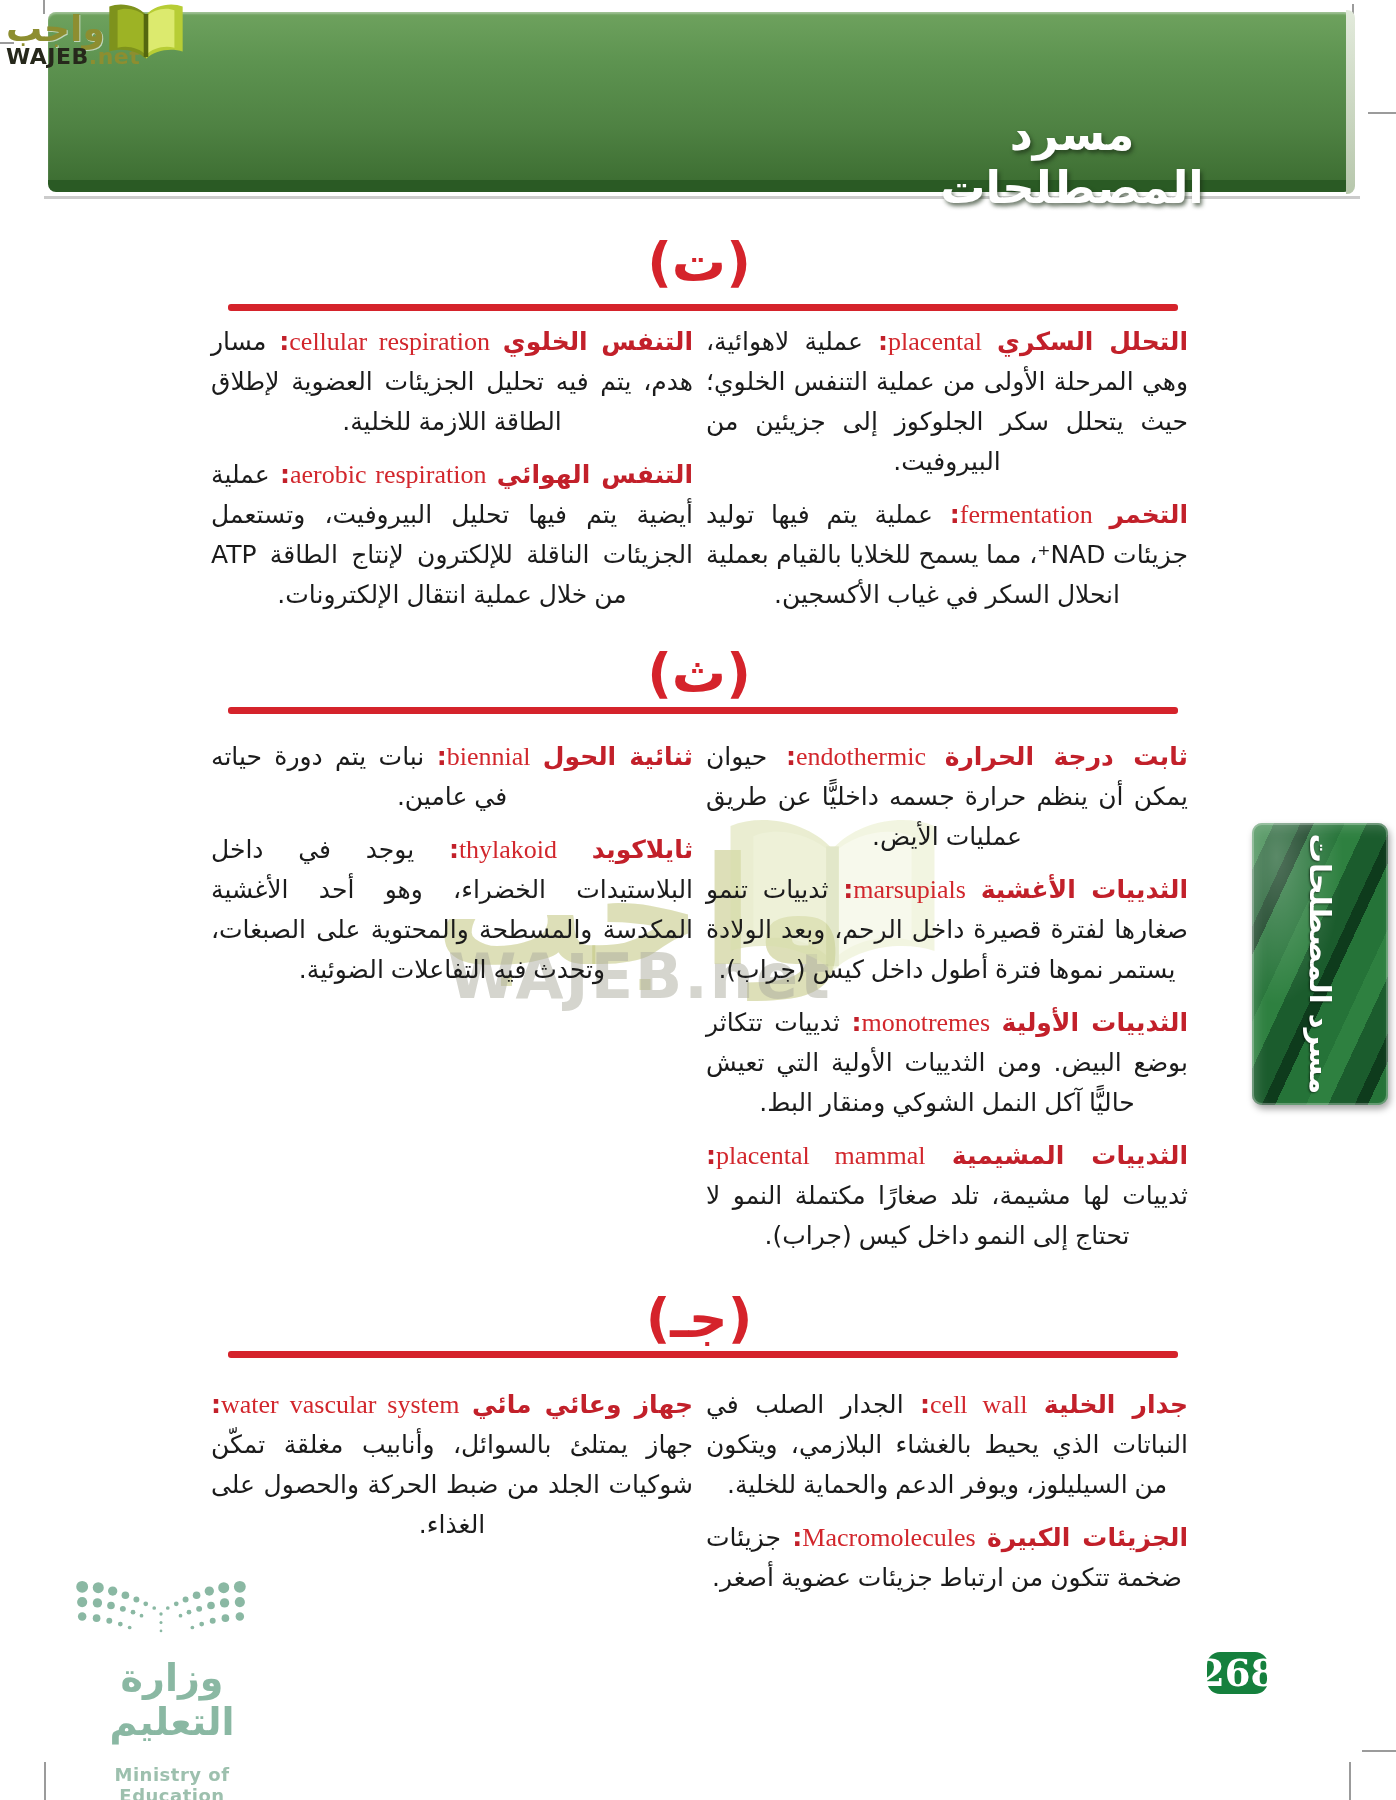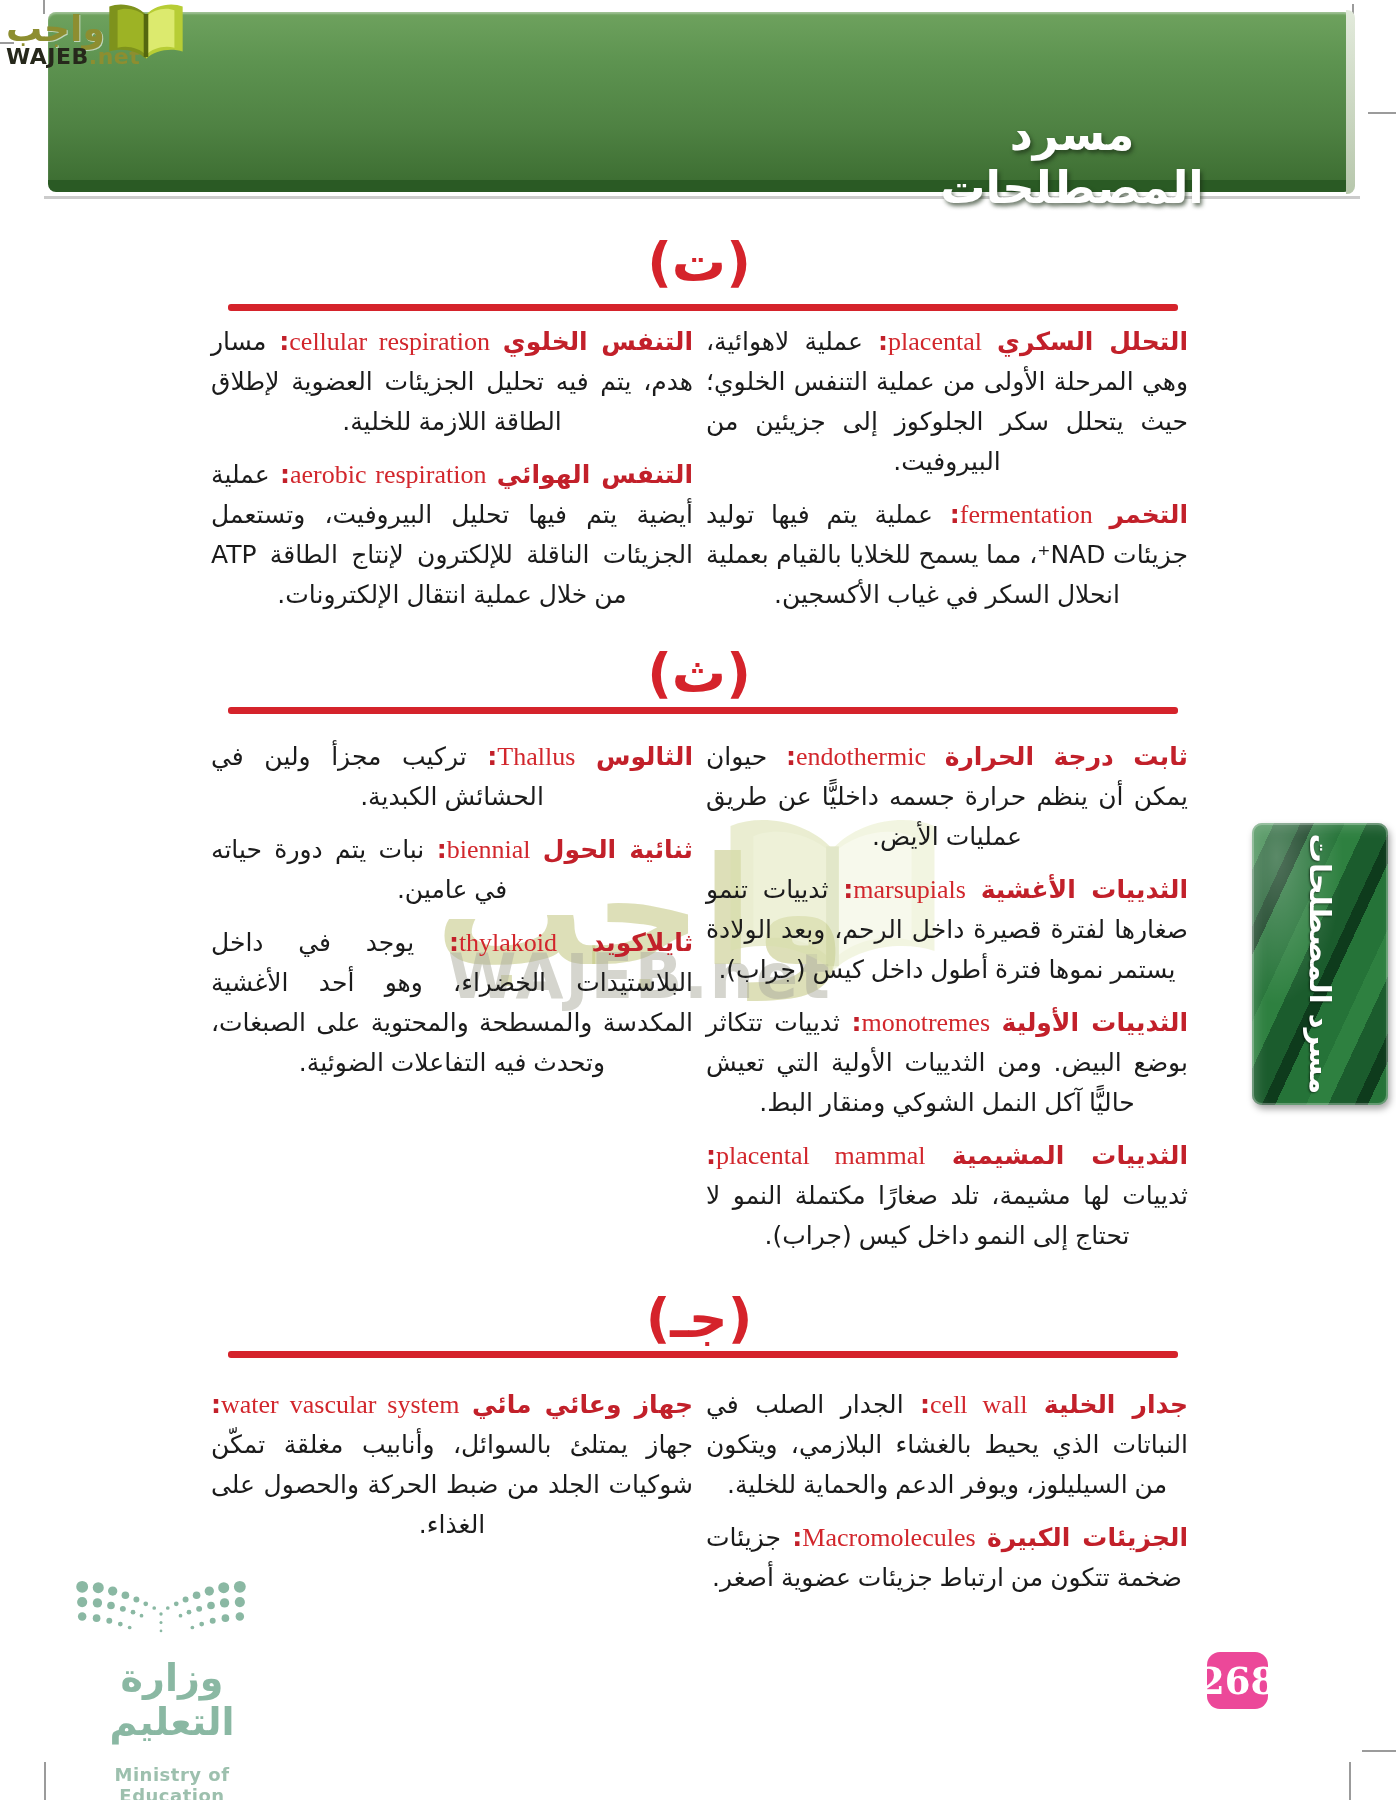--- a/index.html
+++ b/index.html
@@ -60,21 +60,21 @@
         display:flex;align-items:center;justify-content:center;z-index:4;}
   .side-tab span{transform:rotate(90deg);white-space:nowrap;color:#ffffff;font-weight:bold;
         font-size:29px;letter-spacing:1px;direction:rtl;text-shadow:1px 1px 2px rgba(0,0,0,.5);}
 
   
   .ministry{position:absolute;left:72px;top:1576px;width:200px;z-index:3;}
   .ministry-ar{margin-top:12px;text-align:center;font-size:38px;font-weight:bold;color:#8ab8a3;
         direction:rtl;letter-spacing:2px;}
   .ministry-en{margin-top:20px;text-align:center;font-size:18px;color:#9dc0ae;letter-spacing:.5px;font-weight:bold;}
   .ministry-ed{margin-top:4px;text-align:left;font-size:18px;color:#9dc0ae;letter-spacing:1px;font-family:Liberation Serif, serif;}
-  .page-number{position:absolute;left:1207px;top:1652px;width:61px;height:57px;background:#ec4899;
+  .page-number{position:absolute;left:1207px;top:1652px;width:61px;height:42px;background:#15803d;
         border-radius:13px;color:#ffffff;font-family:"DejaVu Serif",serif;font-weight:bold;font-size:37px;
         display:flex;align-items:center;justify-content:center;z-index:3;}
 </style>
 </head>
 <body>
 
 <div class="page">
 
   <div class="crop" style="left:43px;top:0;width:2px;height:14px;"></div>
   <div class="crop" style="left:0;top:42px;width:14px;height:2px;"></div>
@@ -126,21 +126,20 @@
       <div class="section-letter" style="top: 645px;">(ث)</div>
       <div class="section-rule" style="top: 707px;"></div>
       <div class="cols" style="top: 737px;">
         <div class="col">
           <p class="entry" dir="rtl"><span class="term-ar">ثابت درجة الحرارة</span> <span class="term-en">endothermic</span><span class="sep">:</span><span> حيوان يمكن أن ينظم حرارة جسمه داخليًّا عن طريق عمليات الأيض.</span></p>
           <p class="entry" dir="rtl"><span class="term-ar">الثدييات الأغشية</span> <span class="term-en">marsupials</span><span class="sep">:</span><span> ثدييات تنمو صغارها لفترة قصيرة داخل الرحم، وبعد الولادة يستمر نموها فترة أطول داخل كيس (جراب).</span></p>
           <p class="entry" dir="rtl"><span class="term-ar">الثدييات الأولية</span> <span class="term-en">monotremes</span><span class="sep">:</span><span> ثدييات تتكاثر بوضع البيض. ومن الثدييات الأولية التي تعيش حاليًّا آكل النمل الشوكي ومنقار البط.</span></p>
           <p class="entry" dir="rtl"><span class="term-ar">الثدييات المشيمية</span> <span class="term-en">placental mammal</span><span class="sep">:</span><span> ثدييات لها مشيمة، تلد صغارًا مكتملة النمو لا تحتاج إلى النمو داخل كيس (جراب).</span></p>
         </div>
         <div class="col">
-          <p class="entry" dir="rtl"><span class="term-ar">الثالوس</span> <span class="term-en">Thallus</span><span class="sep">:</span><span> تركيب مجزأ ولين في الحشائش الكبدية.</span></p>
           <p class="entry" dir="rtl"><span class="term-ar">ثنائية الحول</span> <span class="term-en">biennial</span><span class="sep">:</span><span> نبات يتم دورة حياته في عامين.</span></p>
           <p class="entry" dir="rtl"><span class="term-ar">ثايلاكويد</span> <span class="term-en">thylakoid</span><span class="sep">:</span><span> يوجد في داخل البلاستيدات الخضراء، وهو أحد الأغشية المكدسة والمسطحة والمحتوية على الصبغات، وتحدث فيه التفاعلات الضوئية.</span></p>
         </div>
       </div>
       <div class="section-letter" style="top: 1290px;">(جـ)</div>
       <div class="section-rule" style="top: 1351px;"></div>
       <div class="cols" style="top: 1385px;">
         <div class="col">
           <p class="entry" dir="rtl"><span class="term-ar">جدار الخلية</span> <span class="term-en">cell wall</span><span class="sep">:</span><span> الجدار الصلب في النباتات الذي يحيط بالغشاء البلازمي، ويتكون من السيليلوز، ويوفر الدعم والحماية للخلية.</span></p>
           <p class="entry" dir="rtl"><span class="term-ar">الجزيئات الكبيرة</span> <span class="term-en">Macromolecules</span><span class="sep">:</span><span> جزيئات ضخمة تتكون من ارتباط جزيئات عضوية أصغر.</span></p>

